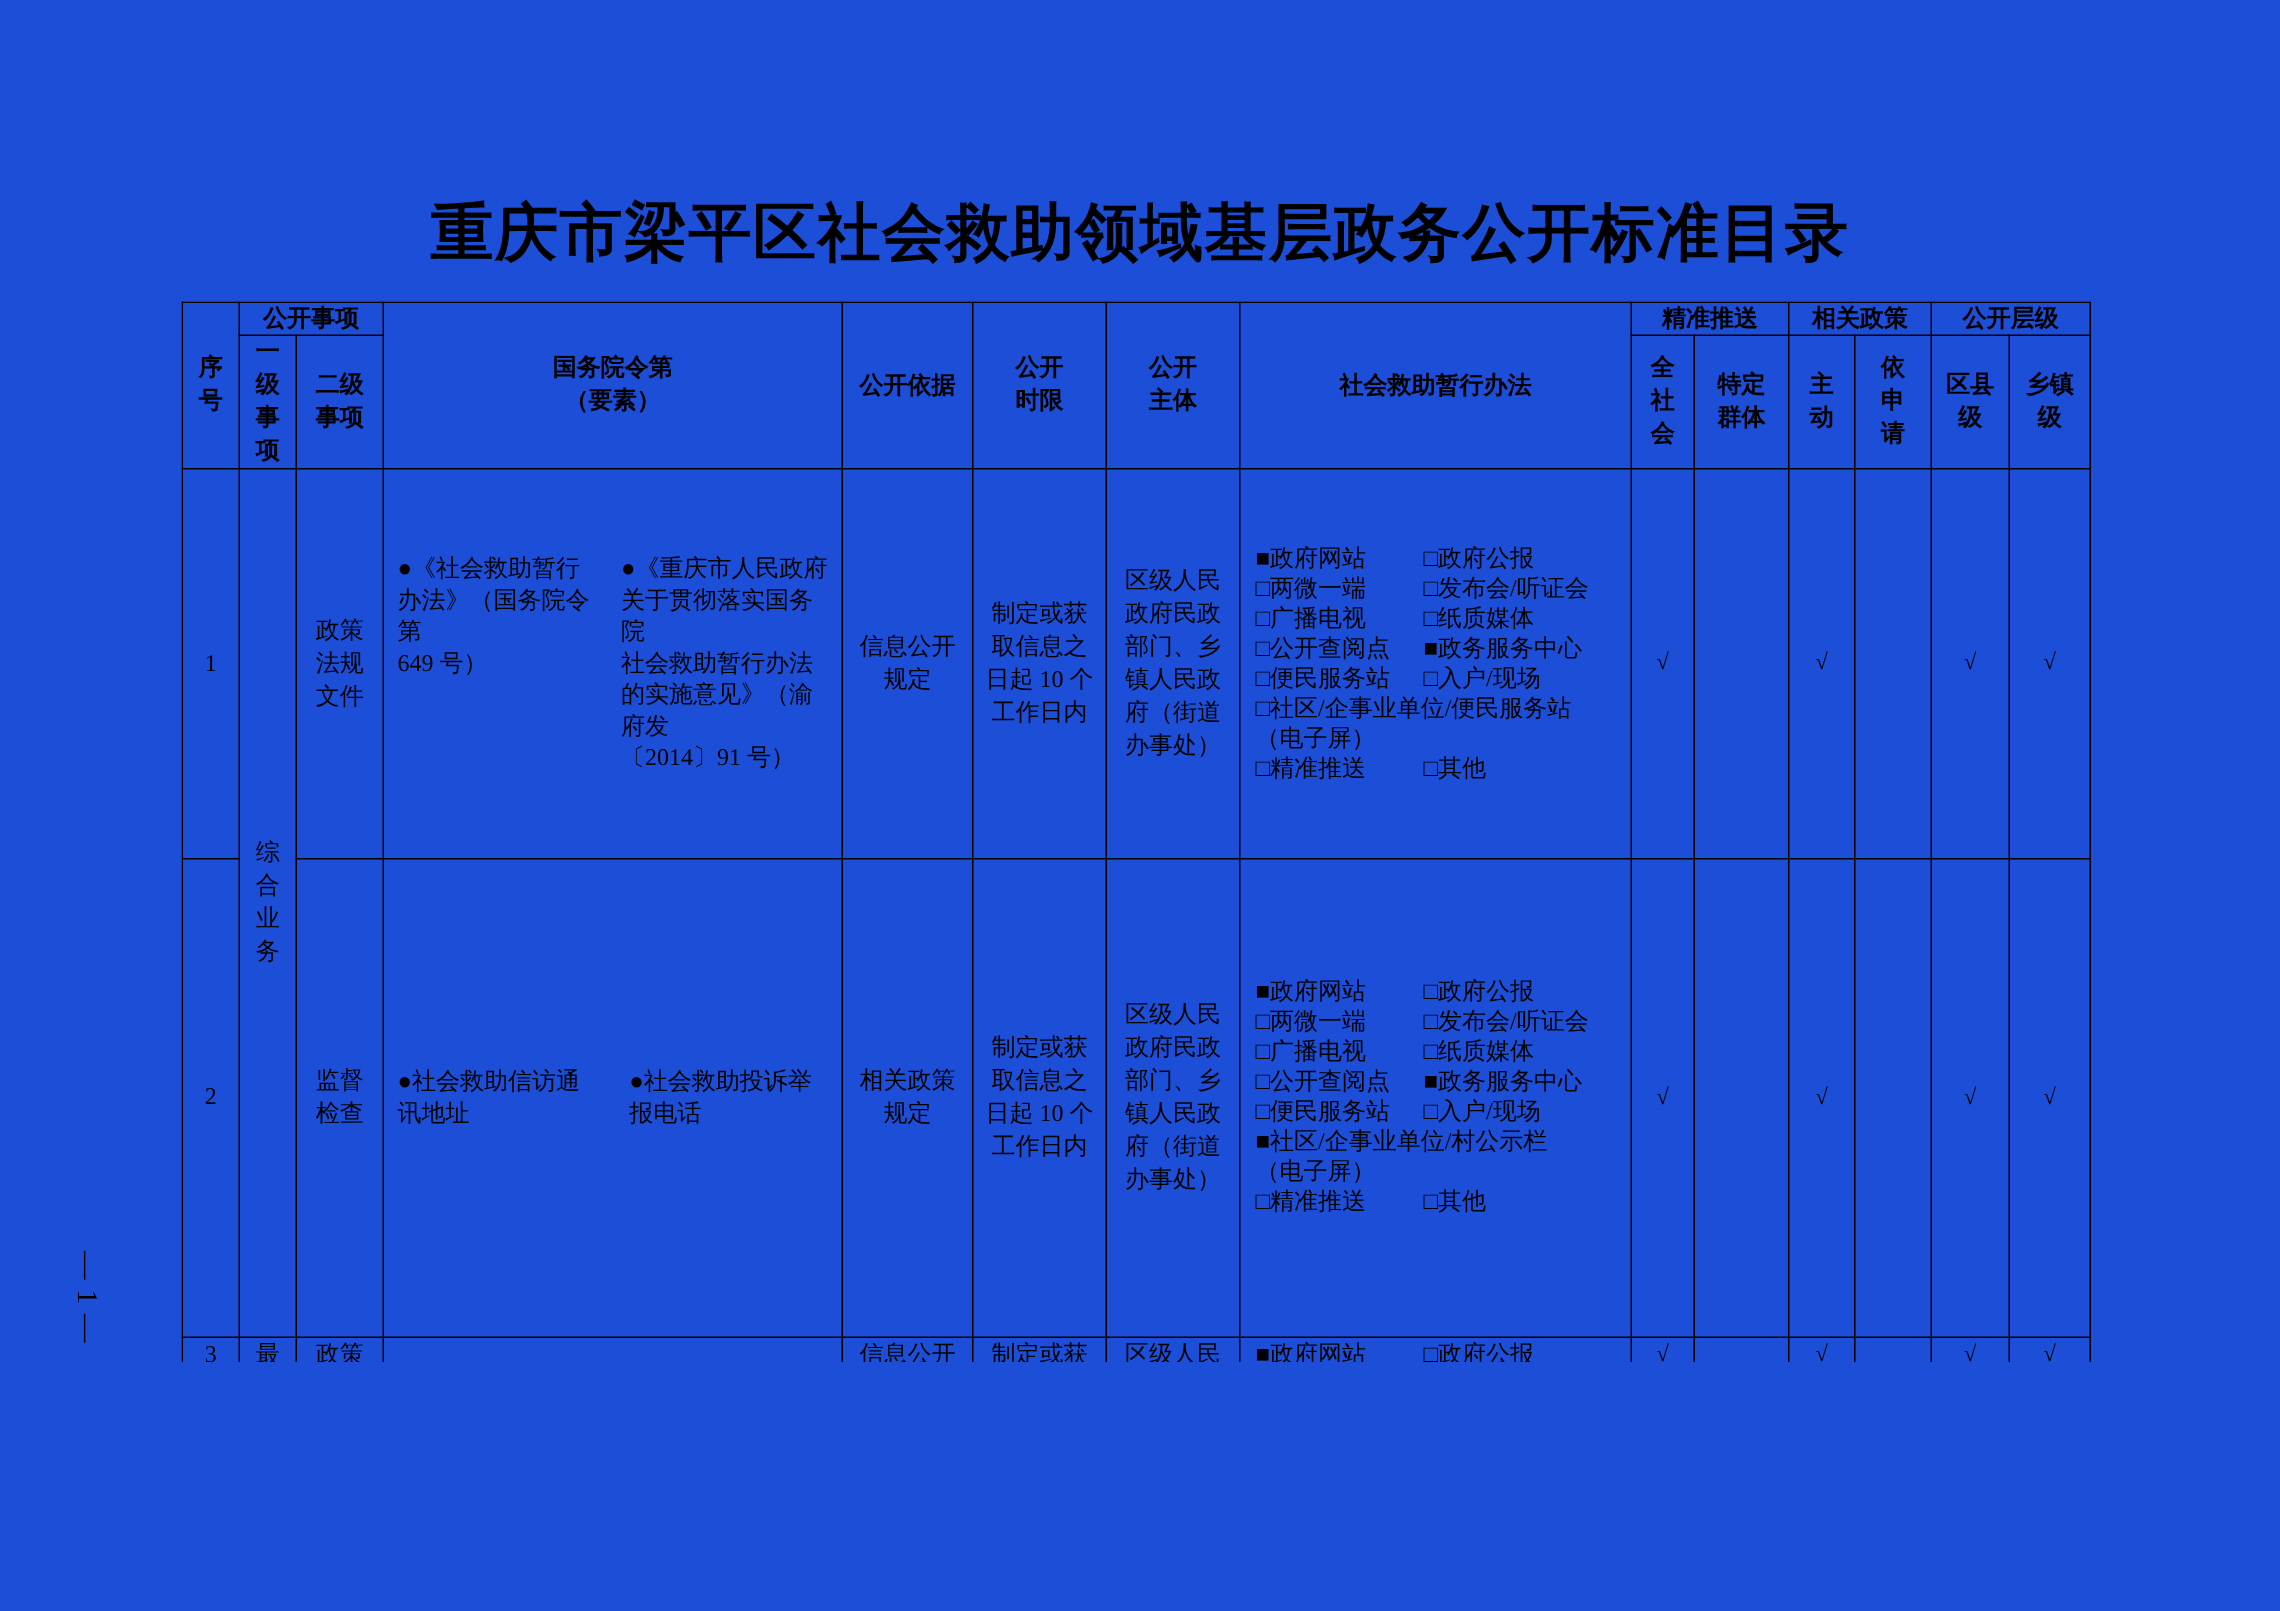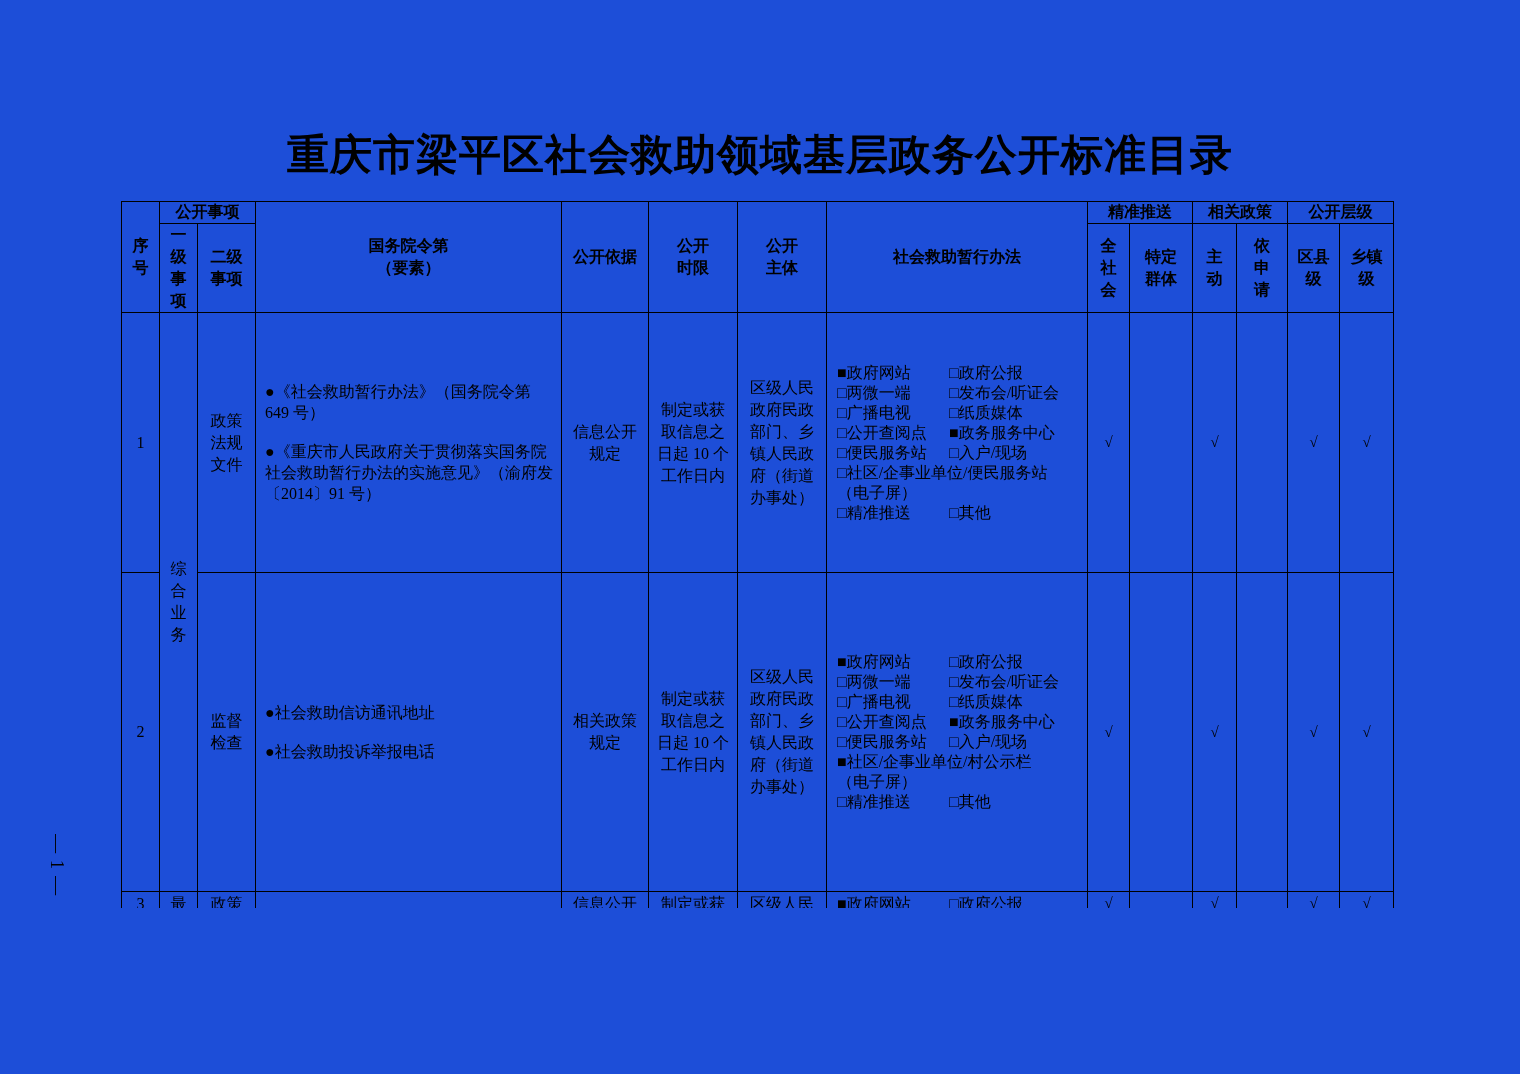--- a/index.html
+++ b/index.html
@@ -30,21 +30,21 @@
   tr.rA { height:21px; }
   tr.rB { height:84px; }
   tr.r1 { height:260px; }
   tr.r2 { height:319px; }
   tr.r3 { height:120px; }
   .hd { font-weight:bold; }
   .pre { white-space:pre-line; line-height:22px; }
   .mark { font-size:15px; }
   
   .ct-stack {
-    display:flex; flex-direction:column; justify-content:center;
+    display:flex; flex-direction:row; justify-content:center;
     height:100%; gap:18px; padding:0 5px 0 9px; box-sizing:border-box;
   }
   .ct-item { text-align:left; white-space:pre-line; line-height:21px; }
   
   .ch-stack {
     display:flex; flex-direction:column; justify-content:center;
     height:100%; padding:0 4px 0 10px; box-sizing:border-box;
   }
   .ch-line { display:flex; text-align:left; line-height:20px; white-space:nowrap; }
   .ch-a { flex:0 0 112px; }

